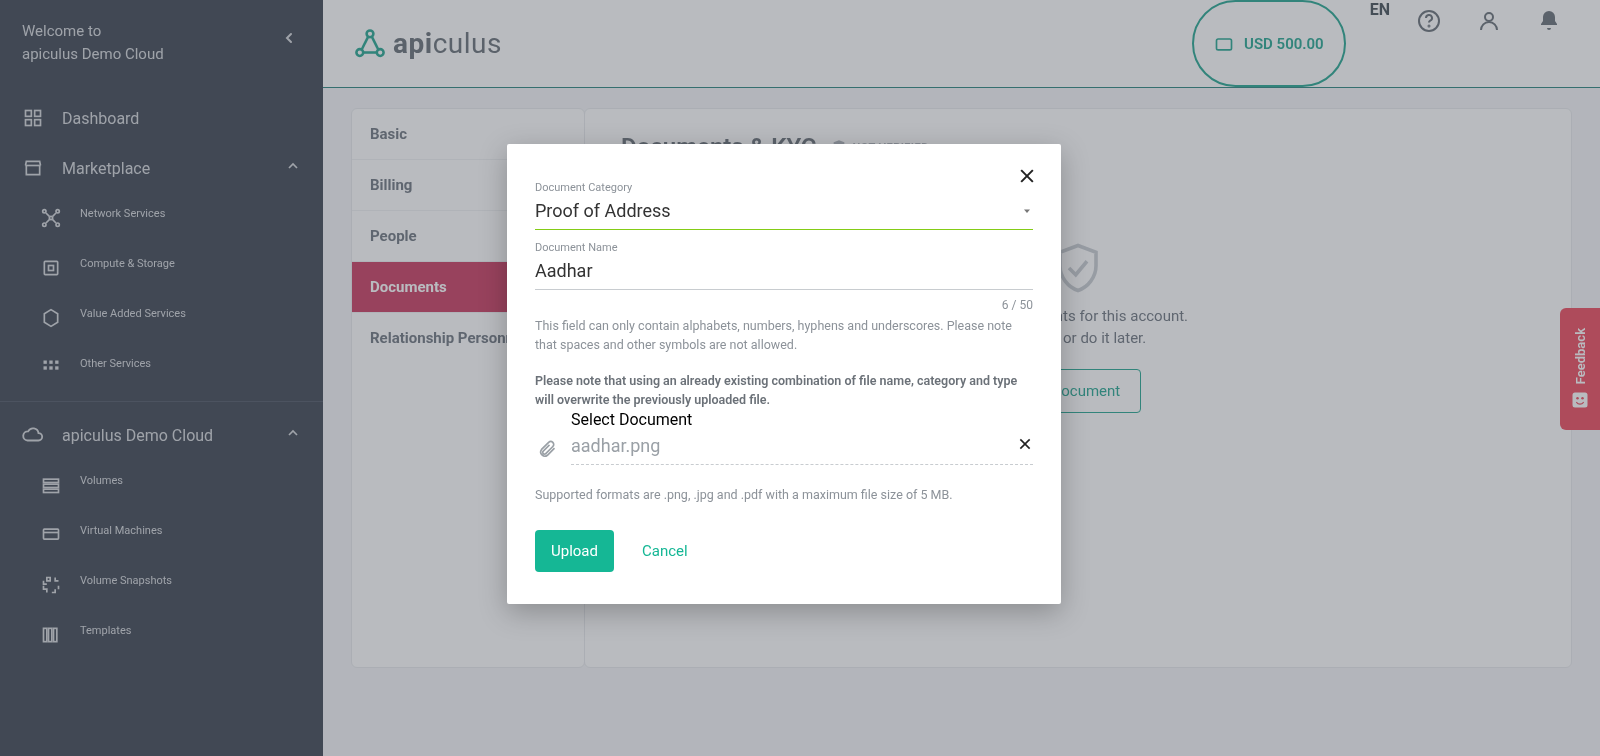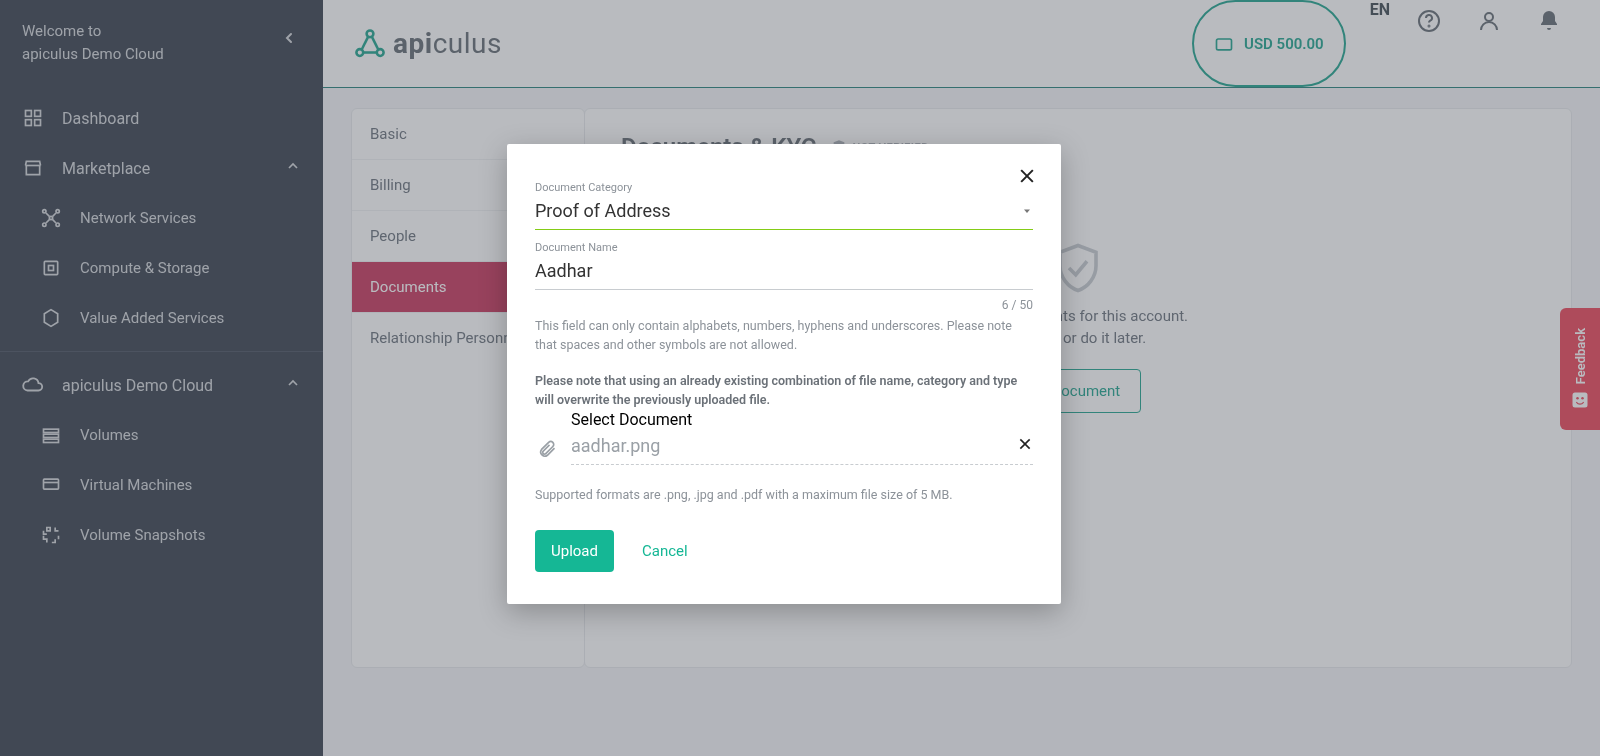--- a/index.html
+++ b/index.html
@@ -5,39 +5,39 @@
 * { box-sizing: border-box; margin: 0; padding: 0; font-family: -apple-system, BlinkMacSystemFont, "Segoe UI", Roboto, Arial, sans-serif; }
 html, body { width: 1600px; height: 756px; overflow: hidden; background: #f4f5f7; }
 
 
 .sidebar { position: absolute; left: 0; top: 0; width: 323px; height: 756px; background: #262f3d; color: #cfd3d8; overflow: hidden; }
 .sidebar .welcome { padding: 20px 22px 10px 22px; font-size: 15px; line-height: 1.5; color: #cfd3d8; }
 .sidebar .collapse-btn { position: absolute; top: 22px; right: 18px; width: 32px; height: 32px; display:flex; align-items:center; justify-content:center; cursor:pointer; }
 .sidebar .collapse-btn svg { stroke:#cfd3d8; }
 .nav-item { display:flex; align-items:center; gap:18px; padding: 14px 22px; font-size:16px; color:#cfd3d8; cursor:pointer; }
 .nav-item .chev { margin-left:auto; }
-.sub-item { display:flex; align-items:center; gap:18px; padding: 14px 22px 14px 40px; font-size:15px; color:#cfd3d8; cursor:pointer; }
+.sub-item { display:flex; align-items:flex-start; gap:18px; padding: 14px 22px 14px 40px; font-size:11px; color:#cfd3d8; cursor:pointer; }
 .divider { height:1px; background:#3a4352; margin:8px 0; }
 .icon-box { width:22px; height:22px; display:inline-flex; align-items:center; justify-content:center; flex-shrink:0; }
 
 
 .header { position:absolute; left:323px; top:0; right:0; height:88px; background:#fff; display:flex; padding:0 30px; border-bottom:1px solid #0f766e; }
 .logo { display:flex; align-items:center; gap:6px; }
 .logo-text { font-size:28px; font-weight:400; color:#555e66; letter-spacing:0.5px; }
 .logo-text b { font-weight:700; }
 .header-spacer { flex:1; }
 .balance-pill { display:flex; align-items:center; gap:10px; border:2px solid #0a9b83; color:#0a9b83; border-radius:999px; padding:8px 20px; font-weight:600; font-size:15px; cursor:pointer; }
 .header-icon { width:42px; height:42px; display:flex; align-items:center; justify-content:center; cursor:pointer; color:#555e66; margin-left:18px; }
 .lang { font-weight:700; color:#2d3942; font-size:16px; margin-left:24px; cursor:pointer; }
 
 
 .main { position:absolute; left:323px; top:88px; right:0; bottom:0; padding:20px 28px; }
 .card-row { display:flex; gap:0; }
 .side-tabs { width:234px; background:#fff; border:1px solid #e6e8eb; border-radius:6px; overflow:hidden; }
-.side-tab { padding:16px 18px; font-size:15px; color:#5c6570; border-bottom:1px solid #eef0f2; cursor:pointer; }
+.side-tab { padding:16px 18px; font-size:15px; color:#5c6570; border-bottom:1px solid #eef0f2; cursor:pointer;font-weight:bold; }
 .side-tab:last-child { border-bottom:none; }
 .side-tab.active { background:#c4244e; color:#fff; }
 .content-card { flex:1; background:#fff; border:1px solid #e6e8eb; border-radius:6px; margin-left:-1px; min-height:560px; padding:24px 36px; }
 .content-title { font-size:24px; color:#555e66; font-weight:600; display:flex; align-items:center; gap:14px; }
 .badge-notverified { display:inline-flex; align-items:center; gap:6px; font-size:11px; letter-spacing:0.5px; color:#a1a8af; }
 .doc-empty { text-align:center; margin-top:80px; color:#5c6570; }
 .doc-empty .shield { width:54px; height:54px; margin:0 auto 12px; }
 .add-btn { display:inline-flex; align-items:center; gap:8px; border:1px solid #0a9b83; color:#0a9b83; background:#fff; border-radius:4px; padding:12px 20px; font-size:15px; margin-top:22px; cursor:pointer; }
 
 
@@ -138,20 +138,33 @@
 
   <div class="sub-item">
     <span class="icon-box">
       <svg width="20" height="20" viewBox="0 0 24 24" fill="none" stroke="#cfd3d8" stroke-width="2">
           <polygon points="12 2 4 7 4 17 12 22 20 17 20 7 12 2"></polygon>
         </svg>
     </span>
     <span>Value Added Services</span>
   </div>
 
+  <div class="sub-item">
+    <span class="icon-box">
+      <svg width="20" height="20" viewBox="0 0 24 24" fill="#cfd3d8">
+          <rect x="3" y="3" width="4" height="4"></rect>
+          <rect x="10" y="3" width="4" height="4"></rect>
+          <rect x="17" y="3" width="4" height="4"></rect>
+          <rect x="3" y="10" width="4" height="4"></rect>
+          <rect x="10" y="10" width="4" height="4"></rect>
+          <rect x="17" y="10" width="4" height="4"></rect>
+        </svg>
+    </span>
+    <span>Other Services</span>
+  </div>
 
   <div class="divider"></div>
 
   <div class="nav-item">
     <span class="icon-box">
       <svg width="22" height="22" viewBox="0 0 24 24" fill="none" stroke="#cfd3d8" stroke-width="2">
           <path d="M18 18a4 4 0 0 0 0-8 6 6 0 0 0-11.3-2A5 5 0 0 0 6 18z"></path>
         </svg>
     </span>
     <span>apiculus Demo Cloud</span>
@@ -185,20 +198,30 @@
 
   <div class="sub-item">
     <span class="icon-box">
       <svg width="20" height="20" viewBox="0 0 24 24" fill="none" stroke="#cfd3d8" stroke-width="2">
           <path d="M7 3h4v4H7zM3 7v4h4M17 3v4h4M13 21h4v-4M21 17v-4M3 13v4h4v4"></path>
         </svg>
     </span>
     <span>Volume Snapshots</span>
   </div>
 
+  <div class="sub-item">
+    <span class="icon-box">
+      <svg width="20" height="20" viewBox="0 0 24 24" fill="none" stroke="#cfd3d8" stroke-width="2">
+          <rect x="3" y="4" width="4" height="16"></rect>
+          <rect x="9" y="4" width="4" height="16"></rect>
+          <rect x="15" y="4" width="4" height="16"></rect>
+        </svg>
+    </span>
+    <span>Templates</span>
+  </div>
 </div>
 
 <div class="header">
   <div class="logo">
     <svg width="34" height="34" viewBox="0 0 40 40" fill="none" stroke="#0a9b83" stroke-width="3">
         <circle cx="20" cy="8" r="4"></circle>
         <circle cx="8" cy="30" r="4"></circle>
         <circle cx="32" cy="30" r="4"></circle>
         <line x1="18" y1="11" x2="10" y2="27"></line>
         <line x1="22" y1="11" x2="30" y2="27"></line>

